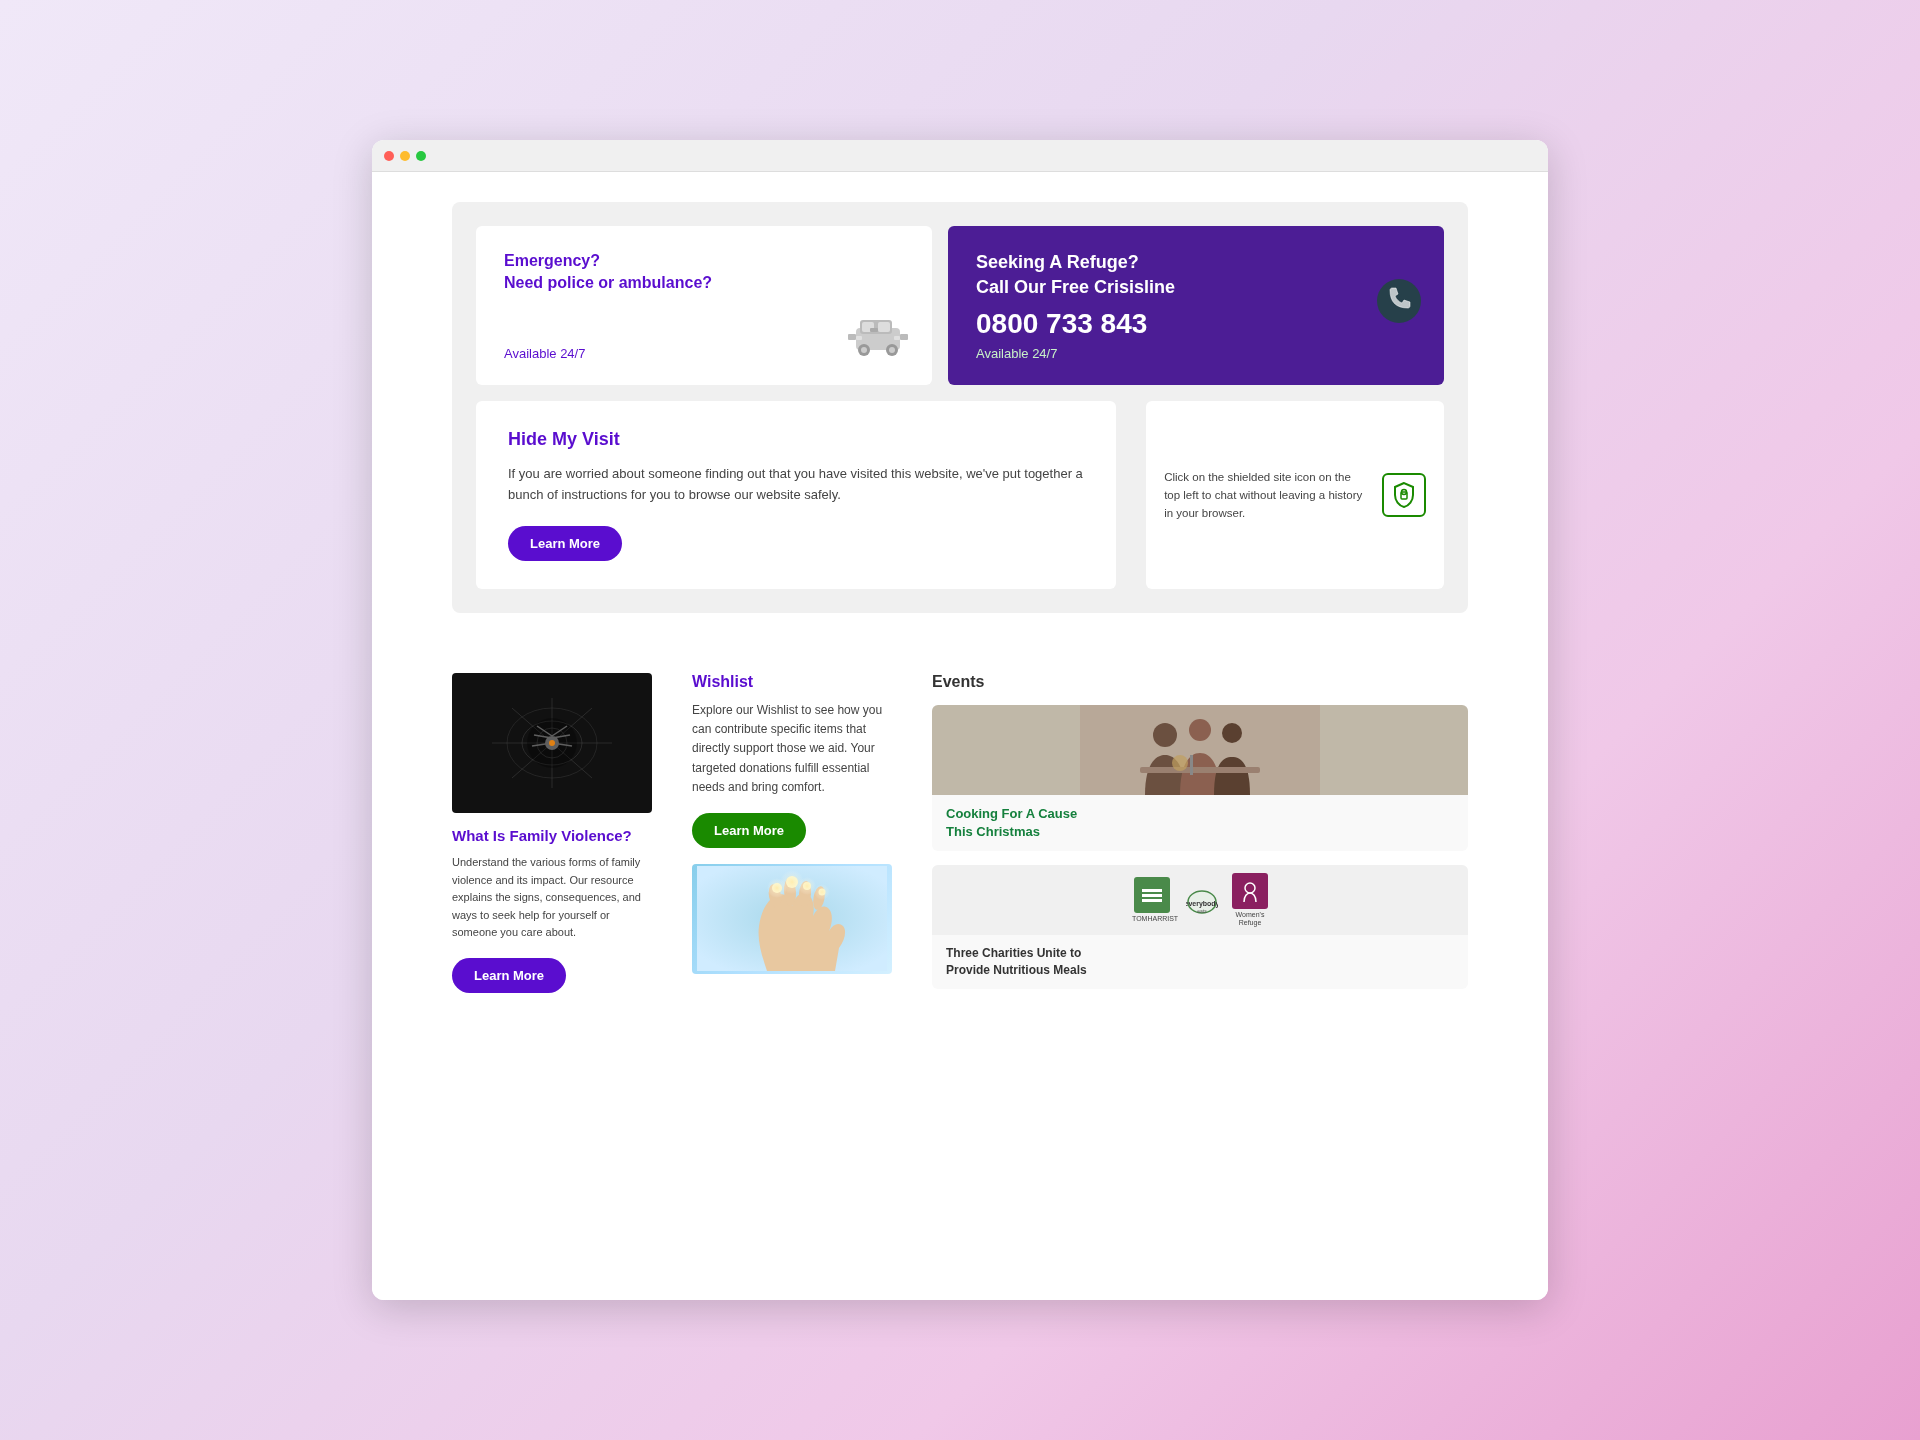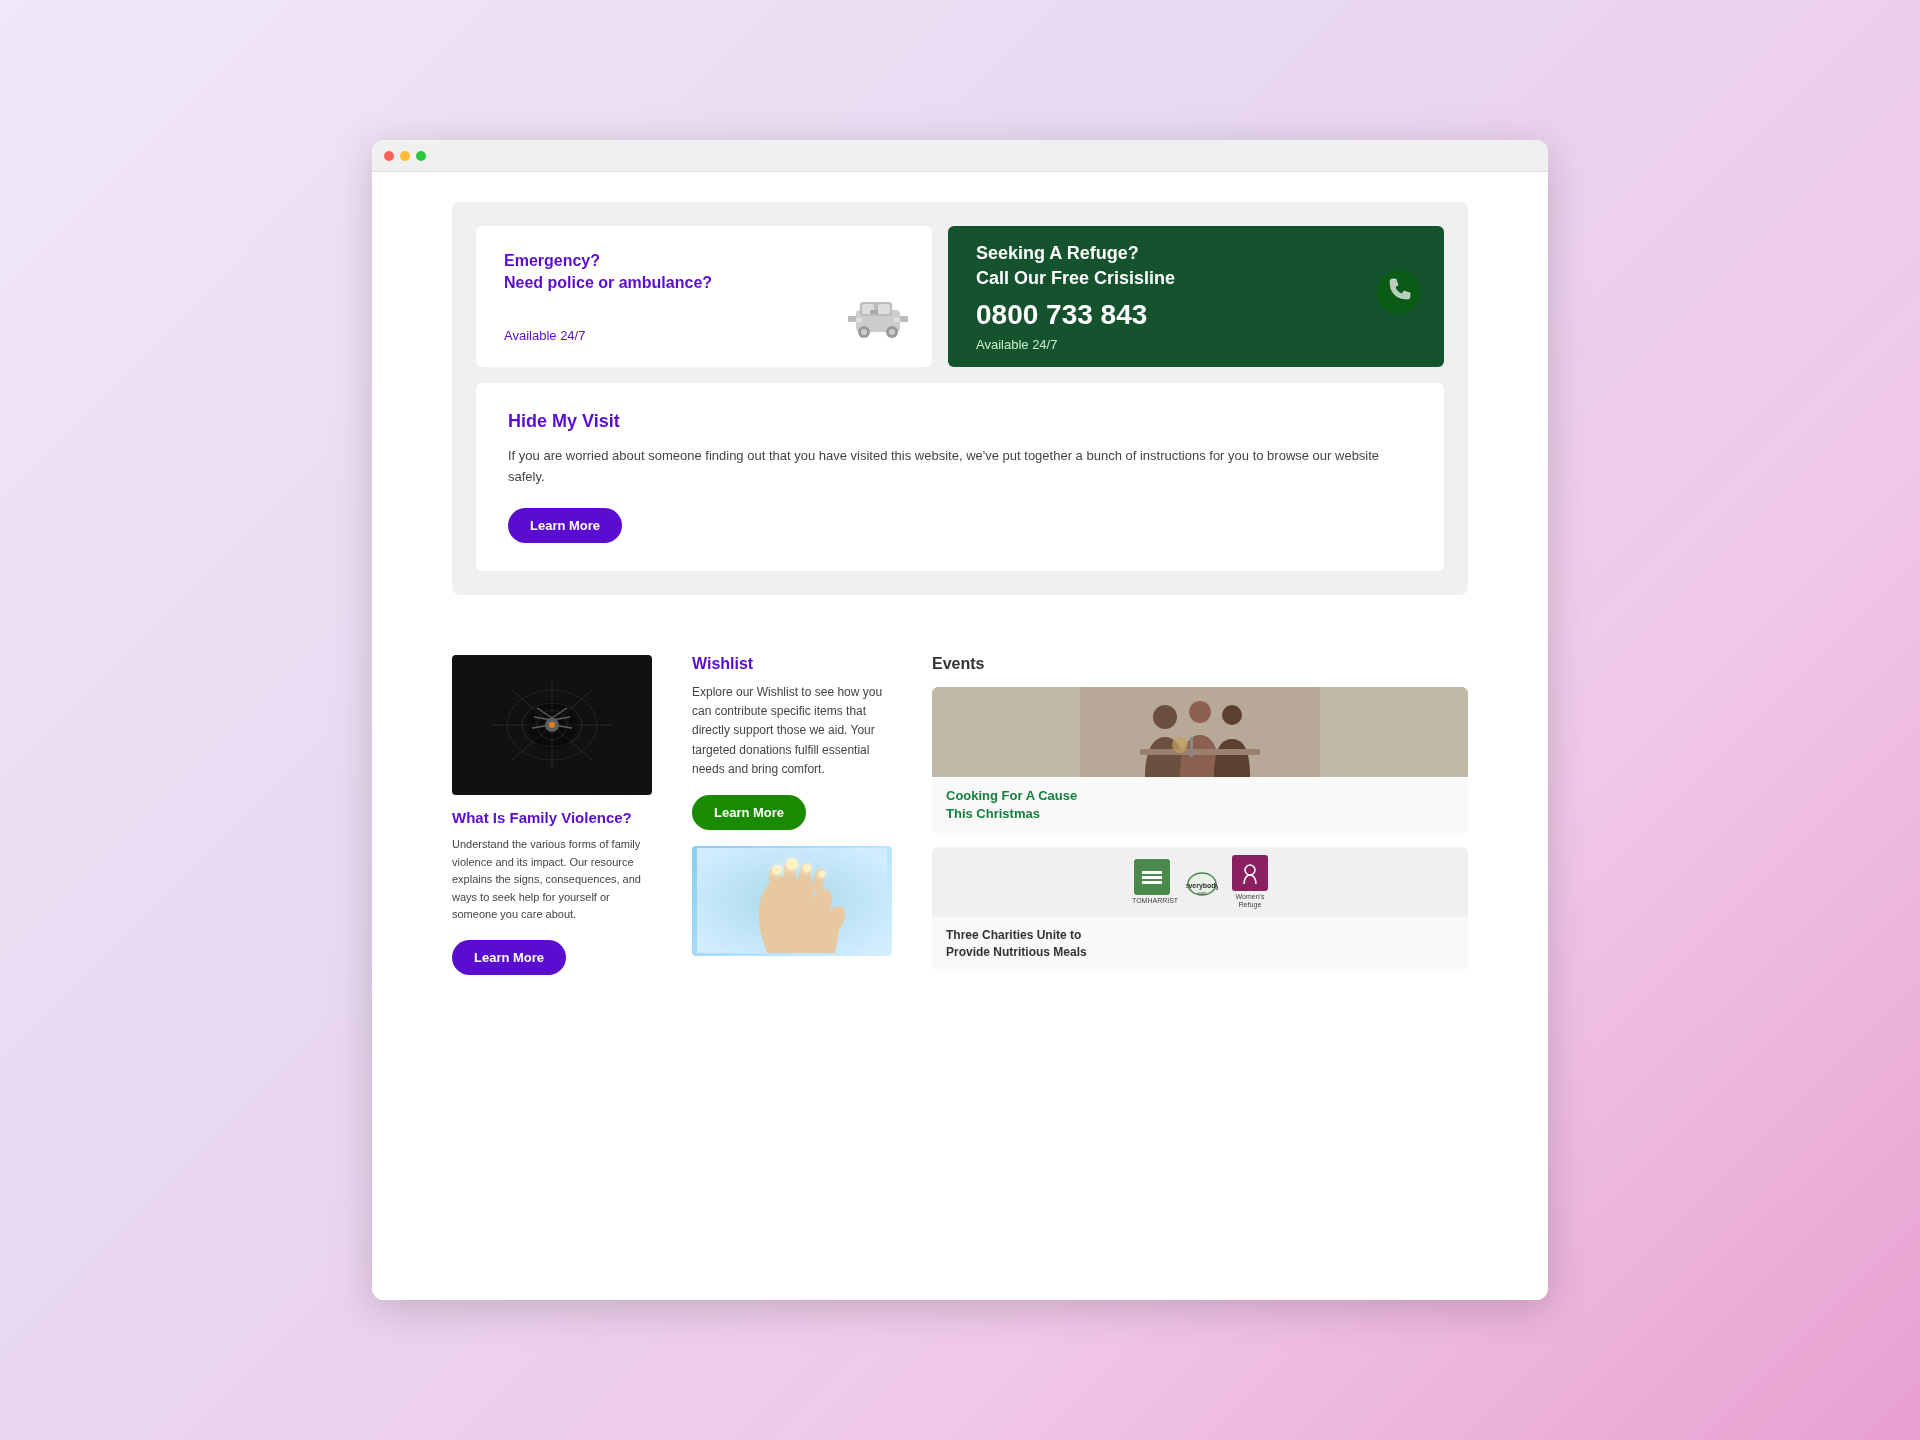--- a/index.html
+++ b/index.html
@@ -92,23 +92,23 @@
     .car-icon {
       position: absolute;
       right: 24px;
       bottom: 16px;
       font-size: 48px;
       color: #ccc;
     }
 
     .refuge-card {
       flex: 1.1;
-      background: #14532d;
+      background: #4c1d95;
       border-radius: 6px;
-      padding: 15px 28px;
+      padding: 24px 28px;
       color: #fff;
       position: relative;
       min-height: 120px;
     }
 
     .refuge-title {
       font-size: 18px;
       font-weight: 600;
       line-height: 1.4;
       margin-bottom: 8px;
@@ -388,20 +388,30 @@
       </div>
 
       <div class="hide-visit-row">
 
         <div class="hide-visit-main">
           <div class="hide-visit-title">Hide My Visit</div>
           <div class="hide-visit-desc">If you are worried about someone finding out that you have visited this website, we've put together a bunch of instructions for you to browse our website safely.</div>
           <button class="learn-more-btn">Learn More</button>
         </div>
 
+        <div class="hide-visit-side">
+          <div class="side-instruction-text">Click on the shielded site icon on the top left to chat without leaving a history in your browser.</div>
+          <div class="shield-icon-box">
+            <svg width="24" height="28" viewBox="0 0 24 28" fill="none">
+              <path d="M12 2L3 6v8c0 5.55 3.84 10.74 9 12 5.16-1.26 9-6.45 9-12V6L12 2z" fill="none" stroke="#1a8a00" stroke-width="2"></path>
+              <rect x="9" y="11" width="6" height="7" rx="1" fill="none" stroke="#1a8a00" stroke-width="1.5"></rect>
+              <circle cx="12" cy="11" r="2.5" fill="none" stroke="#1a8a00" stroke-width="1.5"></circle>
+            </svg>
+          </div>
+        </div>
 
       </div>
     </div>
 
     <div class="lower-section">
 
       <div class="family-violence-col">
         <div class="fv-image">
 
           <svg width="180" height="130" viewBox="0 0 180 130">

